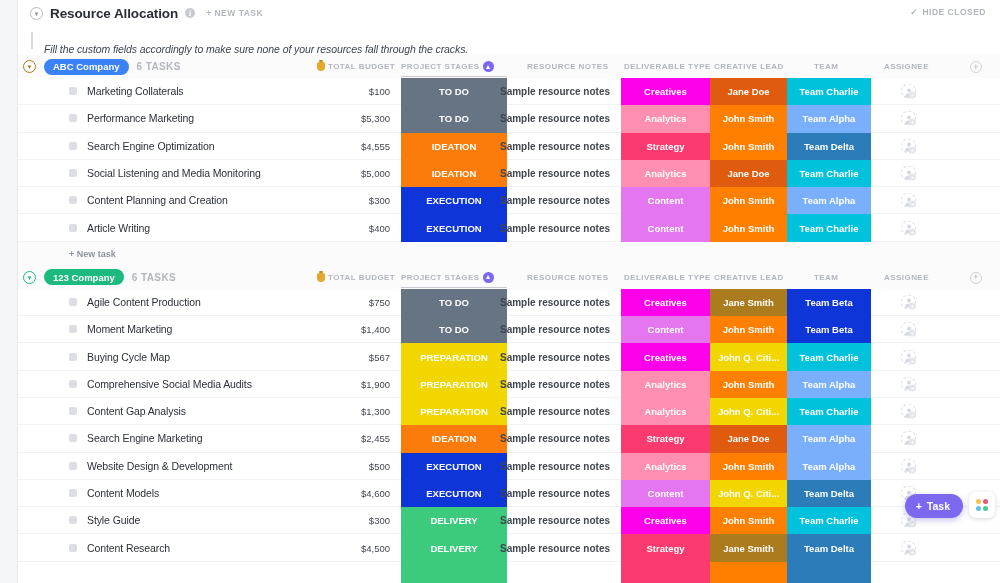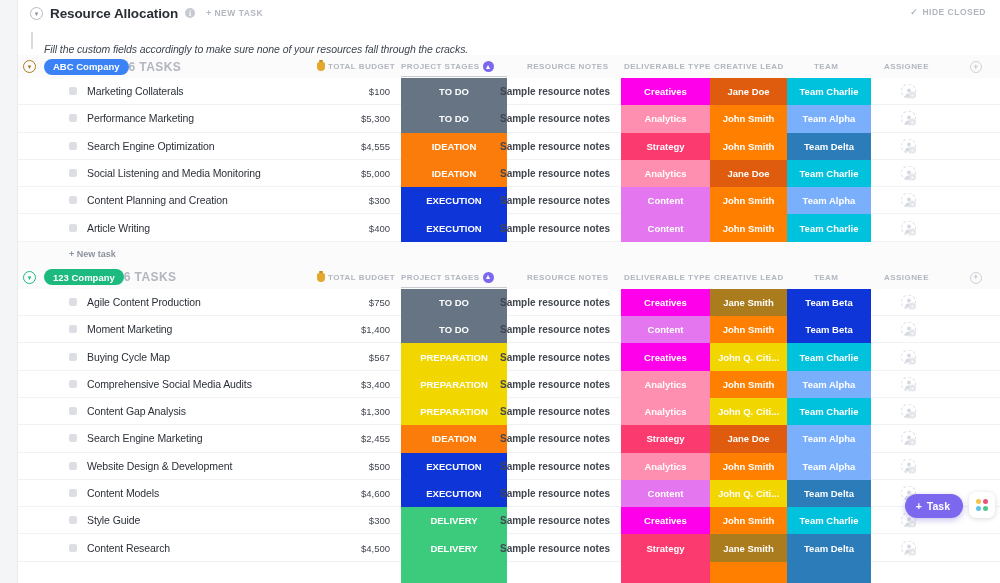--- a/index.html
+++ b/index.html
@@ -74,21 +74,21 @@
   .group-chev {
     width: 13px; height: 13px; border-radius: 50%;
     display: inline-flex; align-items: center; justify-content: center;
     font-size: 7px; line-height: 1; flex: none; border: 1px solid;
   }
   .group-badge {
     margin-left: 8px; padding: 2.5px 9px; border-radius: 9px;
     font-size: 9.5px; font-weight: bold; color: #ffffff; white-space: nowrap;
   }
   .group-count {
-    margin-left: 0; font-size: 12px; font-weight: bold;
+    margin-left: 8px; font-size: 10px; font-weight: bold;
     color: #b2b6bf; letter-spacing: 0.4px; white-space: nowrap;
   }
 
   
   .colhead {
     position: absolute; font-size: 8px; font-weight: bold;
     color: #b2b6bf; letter-spacing: 0.45px; white-space: nowrap;
     display: flex; align-items: center; gap: 3px;
   }
   .moneybag {
@@ -411,21 +411,21 @@
               <span class="cell lead" style="background:#f2d600">John Q. Citi...</span>
               <span class="cell team" style="background:#00c2dd">Team Charlie</span>
               <span class="assignee-ico">
                 <span class="person"></span>
                 <span class="plusdot">+</span>
               </span>
             </div>
             <div class="row">
               <span class="statusbox"></span>
               <span class="taskname">Comprehensive Social Media Audits</span>
-              <span class="budget">$3,400</span>
+              <span class="budget">$1,900</span>
               <span class="cell stage" style="background:#f2d600">PREPARATION</span>
               <span class="notes">Sample resource notes</span>
               <span class="cell deliv" style="background:#ff8fb0">Analytics</span>
               <span class="cell lead" style="background:#ff8000">John Smith</span>
               <span class="cell team" style="background:#7aaffc">Team Alpha</span>
               <span class="assignee-ico">
                 <span class="person"></span>
                 <span class="plusdot">+</span>
               </span>
             </div>

